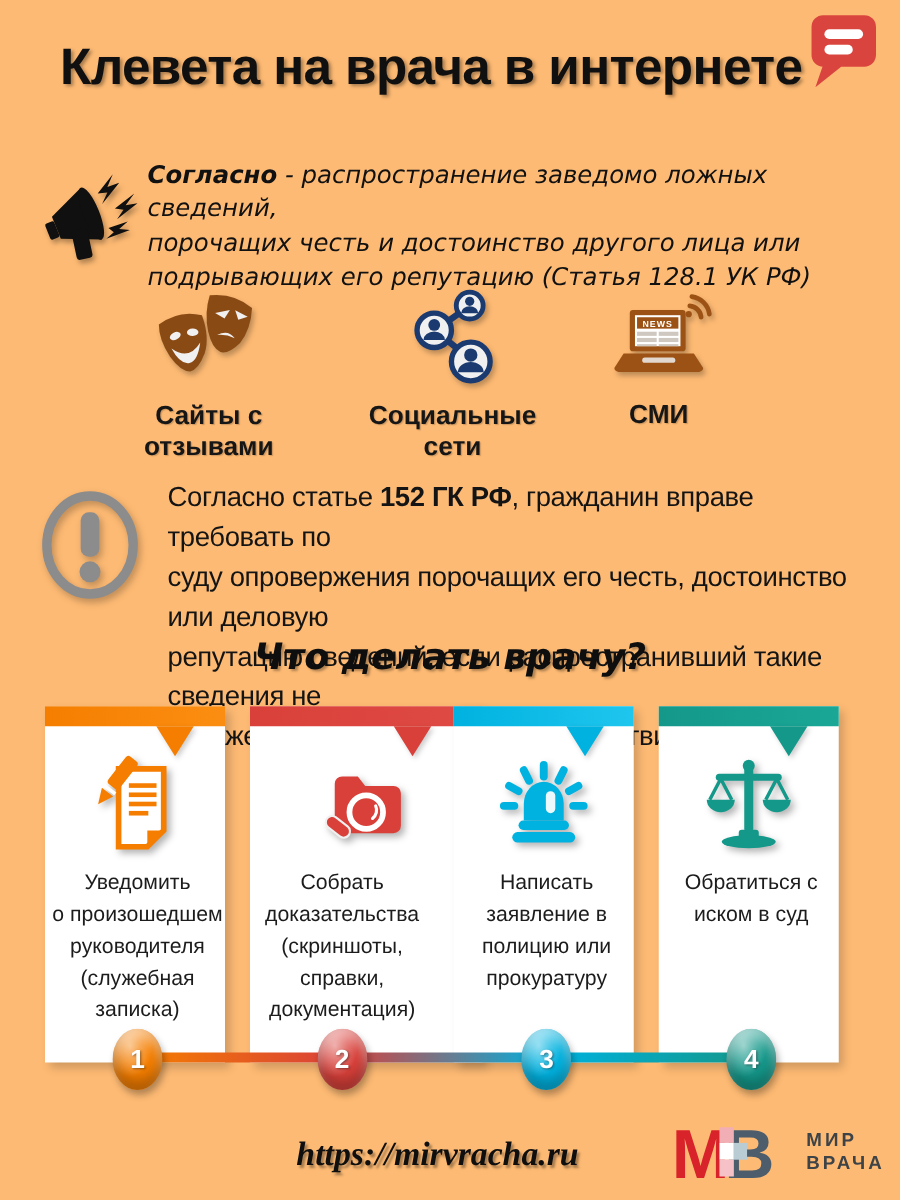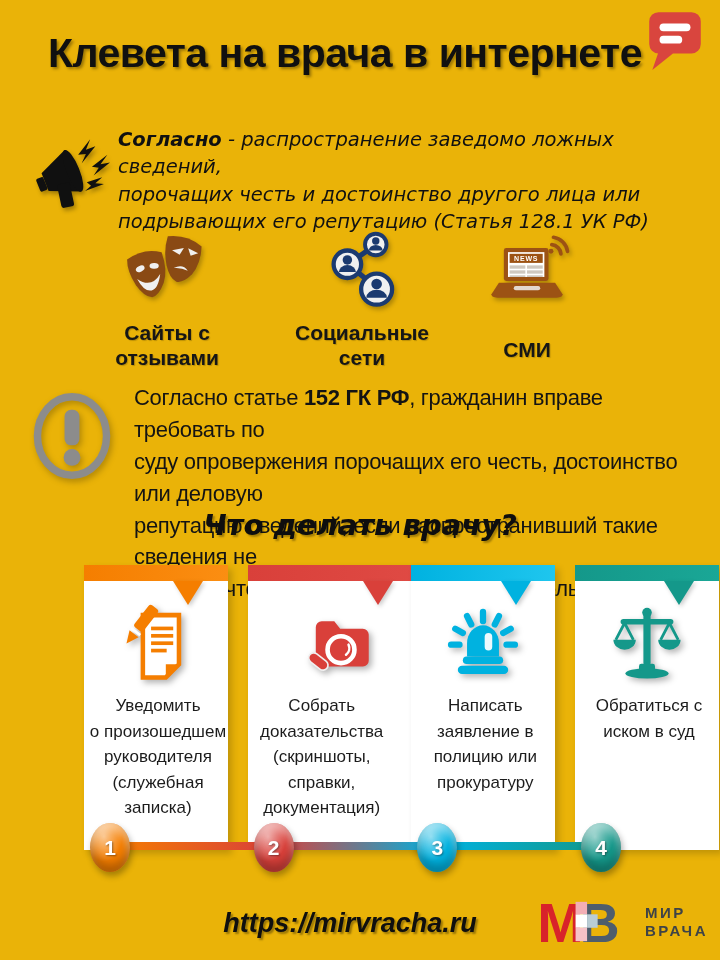--- a/index.html
+++ b/index.html
@@ -1,17 +1,17 @@
 <!DOCTYPE html>
 <html lang="ru"><head>
 <meta charset="utf-8">
 <style>
   html,body{margin:0;padding:0;}
   body{background:#d8d8d8;font-family:"Liberation Sans",sans-serif;}
-  .page{position:relative;width:720px;height:960px;margin:0 auto;background:#eab308;overflow:hidden;}
+  .page{position:relative;width:720px;height:960px;margin:0 auto;background:#fdba74;overflow:hidden;}
 
   
   .title-row{position:absolute;top:0;left:0;width:720px;height:100px;}
   .page-title{position:absolute;top:30px;left:0;width:690px;margin:0;text-align:center;
     font-size:41px;font-weight:bold;color:#101010;letter-spacing:-.5px;
     text-shadow:2px 2px 3px rgba(0,0,0,.35);}
   .bubble{position:absolute;top:8px;right:14px;width:62px;height:66px;}
 
   
   .def-row{position:absolute;top:118px;left:28px;width:664px;}
@@ -24,38 +24,38 @@
   
   .sources{position:absolute;top:232px;left:0;width:720px;height:140px;}
   .source{position:absolute;text-align:center;}
   .source .src-icon{display:flex;align-items:center;justify-content:center;height:80px;
     filter:drop-shadow(2px 3px 2px rgba(0,0,0,.25));}
   .source .src-label{font-size:21px;font-weight:bold;color:#161616;line-height:1.2;white-space:pre-line;
     margin-top:8px;text-shadow:1px 1px 1px rgba(0,0,0,.2);}
   .source.s0{left:92px;width:150px;}
   .source.s1{left:282px;width:160px;}
   .source.s2{left:452px;width:150px;}
-  .source.s2 .src-label{margin-top:25px;}
+  .source.s2 .src-label{margin-top:7px;}
 
   
   .law-row{position:absolute;top:378px;left:28px;width:664px;}
   .excl{position:absolute;top:12px;left:2px;width:84px;height:92px;filter:drop-shadow(2px 3px 3px rgba(0,0,0,.25));}
   .law-text{position:absolute;top:4px;left:106px;width:570px;margin:0;font-size:22px;line-height:1.45;
     color:#141414;white-space:pre-line;letter-spacing:-.3px;}
   .law-text .article{font-weight:bold;}
 
   
   .section-heading{position:absolute;top:508px;left:0;width:720px;margin:0;text-align:center;
     font-family:"DejaVu Sans",sans-serif;font-style:italic;font-weight:bold;font-size:29px;color:#0e0e0e;
     text-shadow:2px 2px 2px rgba(0,0,0,.3);}
 
   
   .cards{position:absolute;top:565px;left:36px;width:648px;height:285px;}
   .card{position:absolute;top:0;width:144px;height:285px;background:#fff;
-    box-shadow:4px 4px 7px rgba(0,0,0,.18);margin-left:48px;}
+    box-shadow:4px 4px 7px rgba(0,0,0,.18);}
   .card.c0{left:0;} .card.c1{left:163.7px;padding-left:42px;} .card.c2{left:327.3px;} .card.c3{left:491px;}
   .ribbon{position:absolute;top:0;left:0;width:100%;height:16px;
     background:linear-gradient(90deg, var(--c), var(--c-l,var(--c)));}
   .ribbon .tail{position:absolute;top:16px;left:62%;width:0;height:0;
     border-left:15px solid transparent;border-right:15px solid transparent;
     border-top:24px solid var(--c);filter:drop-shadow(2px 2px 2px rgba(0,0,0,.2));}
   .card-icon{position:absolute;top:32px;left:0;width:100%;height:92px;display:flex;
     align-items:center;justify-content:center;color:var(--c);
     filter:drop-shadow(3px 3px 3px rgba(0,0,0,.3));}
   .card-text{position:absolute;top:128px;left:4px;width:140px;text-align:center;
@@ -65,21 +65,21 @@
   .timeline-line{position:absolute;top:842px;left:110px;width:491px;height:8px;border-radius:4px;}
   .step-badge{position:absolute;top:823px;width:40px;height:49px;border-radius:50%;
     display:flex;align-items:center;justify-content:center;
     box-shadow:inset 0 -8px 10px rgba(0,0,0,.28), inset 0 7px 9px rgba(255,255,255,.5), 2px 4px 6px rgba(0,0,0,.3);}
   .step-badge{background:radial-gradient(ellipse at 35% 28%, rgba(255,255,255,.55), rgba(255,255,255,0) 50%), var(--c);}
   .step-badge span{color:#fff;font-weight:bold;font-size:21px;text-shadow:1px 1px 2px rgba(0,0,0,.4);}
   .b0{left:90px;} .b1{left:253.7px;} .b2{left:417.3px;} .b3{left:581px;}
 
   
   .footer-url{position:absolute;top:908px;left:150px;width:400px;text-align:center;
-    font-family:Liberation Sans, sans-serif;font-style:italic;font-weight:bold;font-size:27px;color:#0f0f0f;
+    font-family:Liberation Serif, serif;font-style:italic;font-weight:bold;font-size:27px;color:#0f0f0f;
     text-shadow:2px 2px 2px rgba(0,0,0,.35);text-decoration:none;display:block;}
   .logo{position:absolute;top:896px;right:12px;display:flex;align-items:center;gap:8px;}
   .logo-text{font-size:15px;font-weight:bold;color:#3e4347;letter-spacing:2.5px;line-height:1.2;}
 </style>
 </head>
 <body>
 
 <div class="page">
 
   <div class="title-row">

